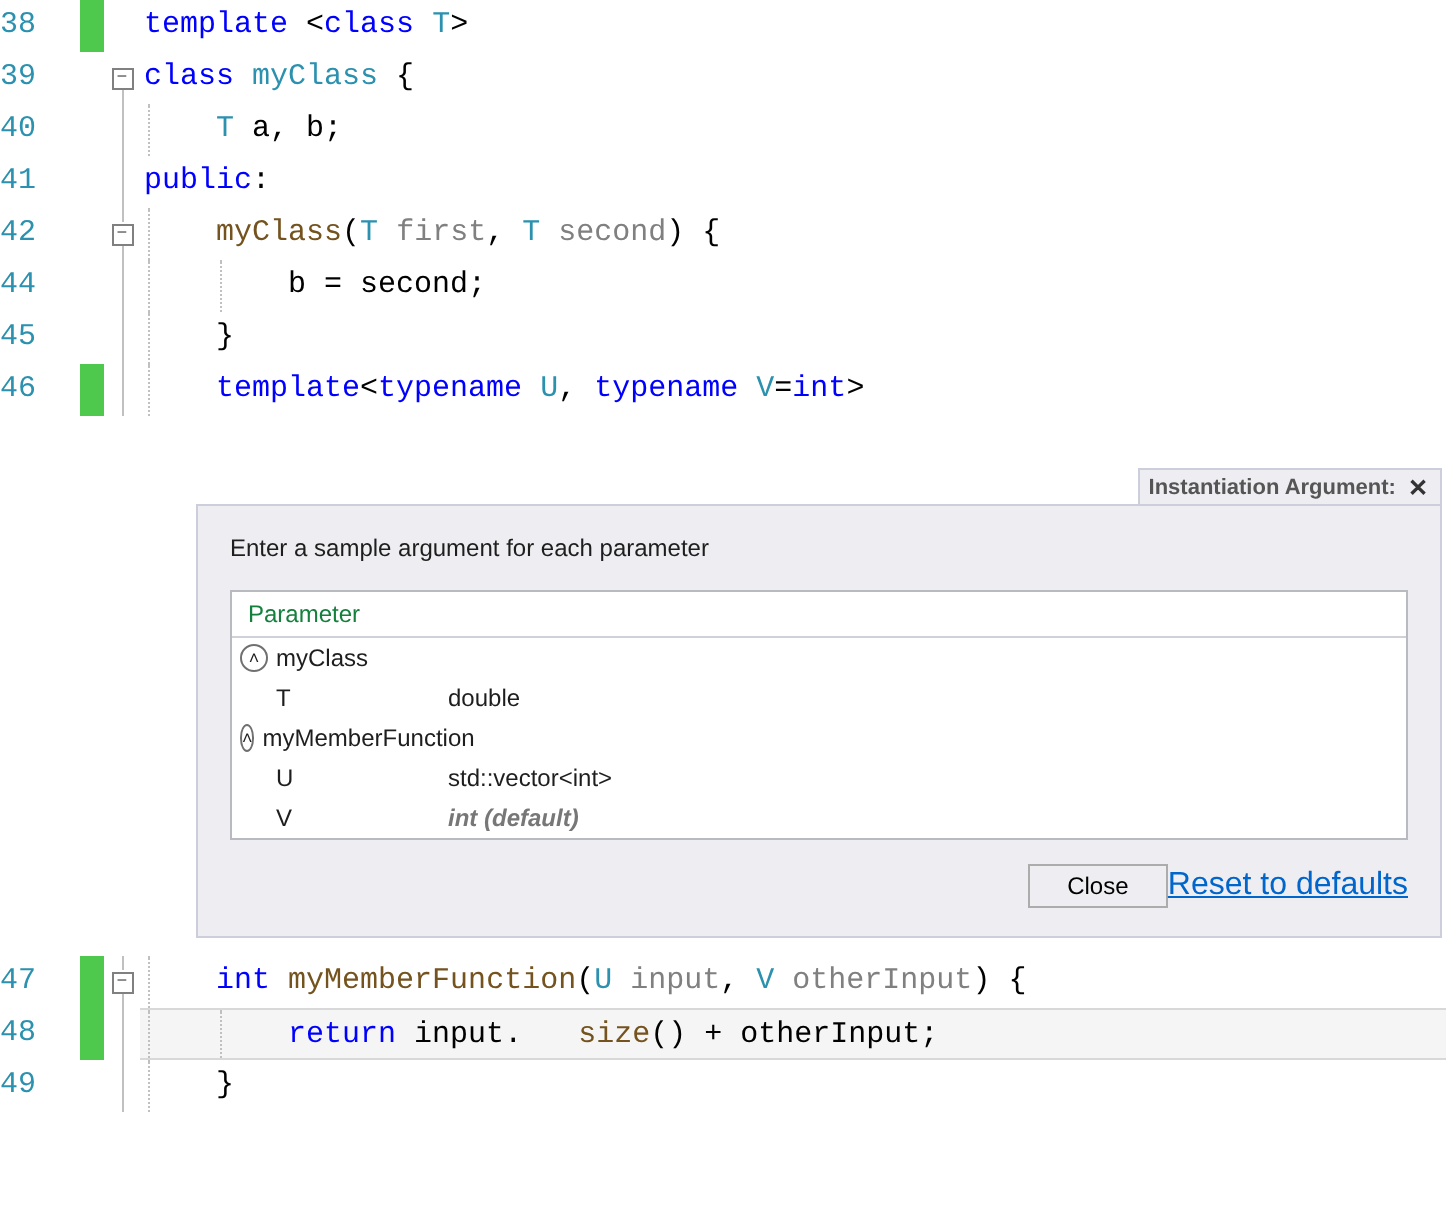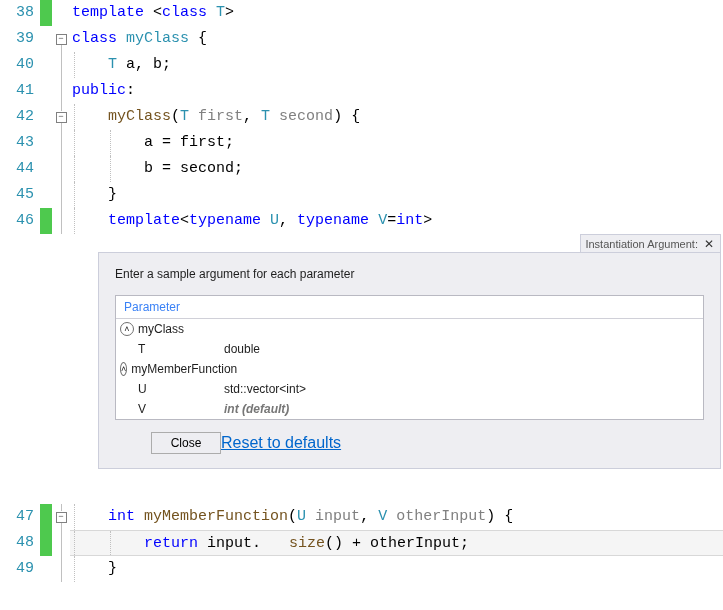--- a/index.html
+++ b/index.html
@@ -18,21 +18,21 @@
     flex-direction: column;
   }
   .line {
     display: flex;
     align-items: stretch;
     height: 26px;
     line-height: 26px;
   }
   .lineno {
     width: 40px;
-    text-align: right;
+    text-align: left;
     padding-right: 6px;
     color: #2b91af;
     font-size: 15px;
     user-select: none;
   }
   .marker {
     width: 12px;
     background: transparent;
   }
   .marker.green { background: #4ec94e; }
@@ -110,20 +110,21 @@
     background: #eeeef2;
     border: 1px solid #cccedb;
     border-bottom: none;
     font-family: "Segoe UI", sans-serif;
     font-size: 11px;
     color: #555;
     padding: 0 4px;
     display: flex;
     align-items: center;
     gap: 4px;
+    font-weight: bold;
   }
   .popup-tab .x {
     cursor: pointer;
     font-size: 12px;
     line-height: 1;
     color: #333;
     padding: 0 2px;
   }
   .popup {
     background: #eeeef2;
@@ -137,21 +138,21 @@
     margin-bottom: 14px;
   }
   .popup .grid {
     border: 1px solid #b9b9c2;
     background: #fff;
   }
   .popup .grid-header {
     display: flex;
     border-bottom: 1px solid #d0d0d8;
     font-size: 12px;
-    color: #3b82f6;
+    color: #15803d;
   }
   .popup .grid-header > div {
     padding: 4px 8px;
     border-right: 1px solid #d0d0d8;
   }
   .popup .grid-header > div:last-child { border-right: none; }
   .col-param { width: 100px; }
   .col-arg { flex: 1; }
   .grid-body { font-size: 12px; }
   .grid-row {
@@ -177,21 +178,21 @@
     align-items: center;
     justify-content: center;
     font-size: 9px;
     line-height: 1;
     background: #fff;
     cursor: pointer;
   }
   .italic { font-style: italic; color: #777; font-weight: bold; }
   .popup-footer {
     display: flex;
-    justify-content: flex-start;
+    justify-content: flex-end;
     align-items: center;
     margin-top: 12px;
     padding-left: 36px;
   }
   .btn {
     background: #eeeef2;
     border: 1px solid #acacac;
     padding: 3px 18px;
     font-family: "Segoe UI", sans-serif;
     font-size: 12px;
@@ -250,28 +251,20 @@
     <div class="lineno">42</div>
     <div class="marker"></div>
     <div class="fold">
         <span class="vline-top"></span>
         <span class="vline-bot"></span>
         <div class="box">−</div>
       </div>
     <div class="code"><span class="guide" style="left:4px"></span><span>    </span><span class="func">myClass</span><span>(</span><span class="type">T</span><span class="param"> first</span><span>, </span><span class="type">T</span><span class="param"> second</span><span>) {</span></div>
   </div>
 
-  <div class="line">
-    <div class="lineno">43</div>
-    <div class="marker"></div>
-    <div class="fold">
-        <span class="vline-full"></span>
-      </div>
-    <div class="code"><span class="guide" style="left:4px"></span><span class="guide" style="left:40px"></span><span>        </span><span>a = first;</span></div>
-  </div>
 
   <div class="line">
     <div class="lineno">44</div>
     <div class="marker"></div>
     <div class="fold">
         <span class="vline-full"></span>
       </div>
     <div class="code"><span class="guide" style="left:4px"></span><span class="guide" style="left:40px"></span><span>        </span><span>b = second;</span></div>
   </div>
 

